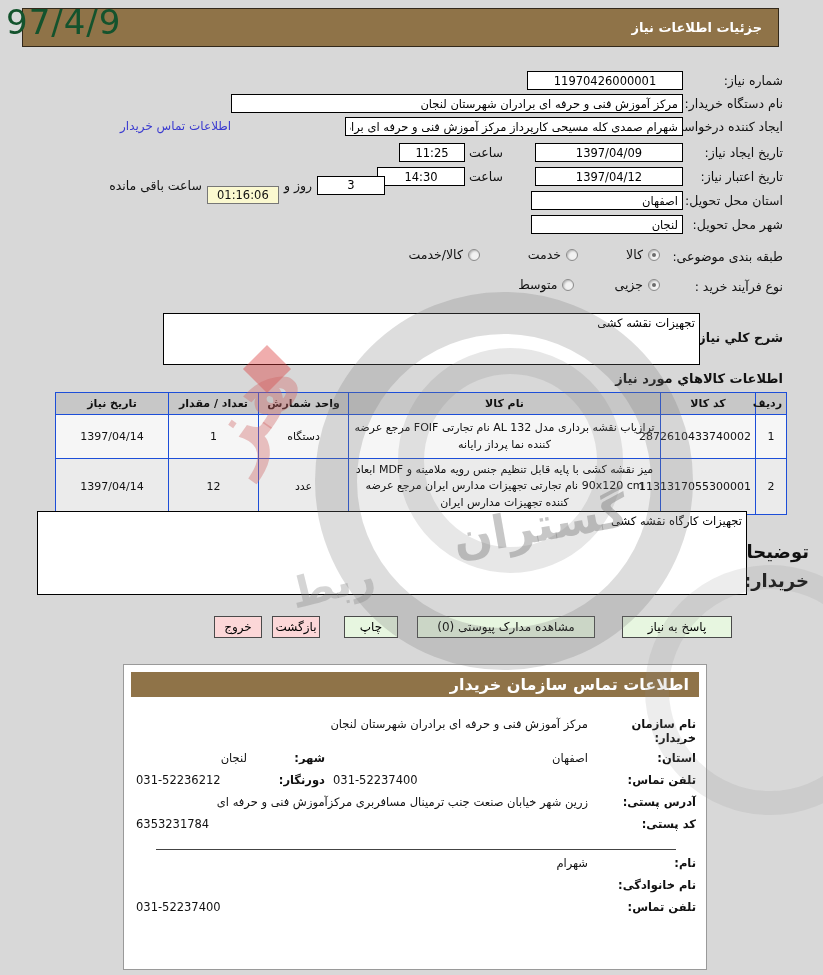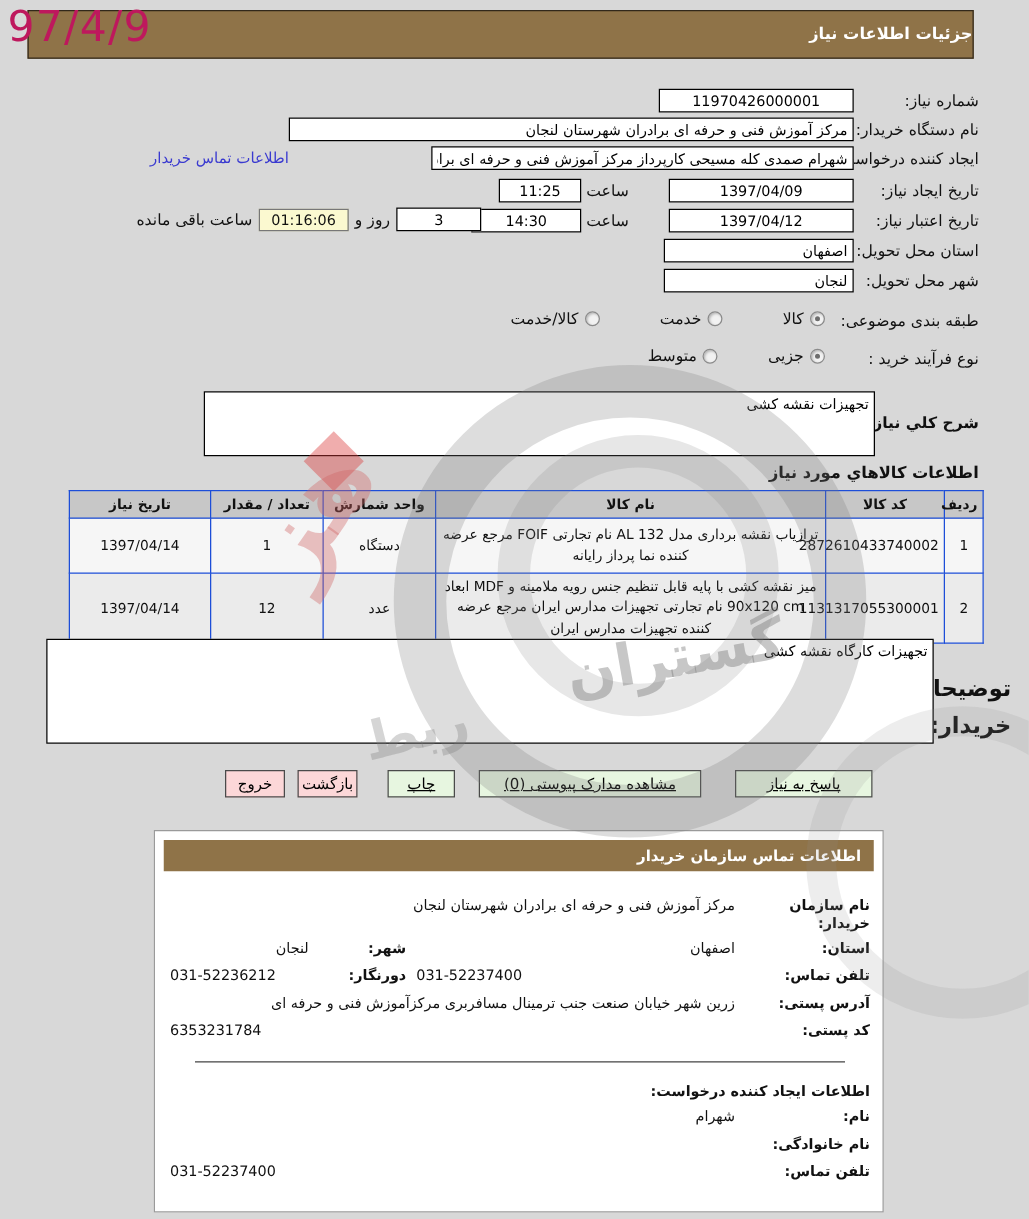--- a/index.html
+++ b/index.html
@@ -6,45 +6,45 @@
   html,body { background:#d8d8d8; }
   .page {
     position:relative; width:823px; height:975px; overflow:hidden;
     background:#d8d8d8; font-family:"DejaVu Sans", sans-serif;
     direction:rtl; color:#111;
   }
   
   .title-bar {
     position:absolute; left:22px; top:8px; width:757px; height:39px;
     background:#8f7348; border:1px solid #32281a;
-    display:flex; align-items:center; 
+    display:flex; align-items:center; padding-right:16px;
     color:#fff; font-size:13px; font-weight:bold; z-index:2;
   }
   .overlay-date {
     position:absolute; left:6px; top:2px; z-index:6; direction:ltr;
-    color:#be185d; font-size:34px; letter-spacing:1px;
+    color:#14532d; font-size:34px; letter-spacing:1px;
   }
   
   .lbl { position:absolute; right:40px; font-size:12.5px; white-space:nowrap; z-index:3; }
   .txt {
     position:absolute; height:19px; border:1px solid #000; background:#fff;
     font-family:"DejaVu Sans", sans-serif; font-size:11.5px; padding:0 4px;
     direction:rtl; z-index:3;
   }
   .txt.center { text-align:center; direction:ltr; }
   .link { position:absolute; color:#3a3ad0; font-size:12px; text-decoration:none; z-index:3; white-space:nowrap; }
   .inline-lbl { position:absolute; font-size:12.5px; white-space:nowrap; z-index:3; }
   .countdown {
     position:absolute; right:438px; top:166px; display:flex; align-items:center;
     gap:5px; font-size:12.5px; z-index:3; direction:rtl;
   }
   .countdown input { height:19px; border:1px solid #000; background:#fff; text-align:center; font-size:11.5px; font-family:"DejaVu Sans",sans-serif;}
   .cd-time {
     width:72px; height:18px; background:#fbf9d0; border:1px solid #777;
-    text-align:center; font-size:11.5px; line-height:16px; direction:ltr;
+    text-align:center; font-size:11.5px; line-height:16px; direction:ltr;margin-top:20px;
   }
   .radio-row { position:absolute; right:163px; display:flex; align-items:center; z-index:3; direction:rtl; font-size:12.5px; }
   .radio-opt { display:flex; align-items:center; gap:5px; }
   .radio {
     width:12px; height:12px; border-radius:50%;
     border:1px solid #8a8a8a; background:#f2f2f2;
     box-shadow:inset 1px 1px 2px rgba(0,0,0,.25); position:relative; flex:0 0 auto;
   }
   .radio.checked::after {
     content:""; position:absolute; left:3px; top:3px; width:4px; height:4px;
@@ -65,32 +65,32 @@
   table.goods th { background:#c7c7c7; font-weight:bold; height:22px; }
   table.goods tr.r1 td { background:#f6f6f6; height:44px; }
   table.goods tr.r2 td { background:#ebebeb; height:56px; }
   td.name-cell { line-height:1.5; }
   
   .comments-lbl { position:absolute; right:14px; top:538px; width:64px; text-align:center; font-size:18px; font-weight:bold; z-index:3; line-height:1.6; }
   
   .btn {
     position:absolute; top:616px; height:22px; border:1px solid #4a4a4a;
     font-family:"DejaVu Sans", sans-serif; font-size:12px; z-index:3;
-    display:flex; align-items:center; justify-content:center; cursor:pointer; padding:0;
-  }
-  .btn.green { background:#e7f6e0;text-decoration:underline; }
+    display:flex; align-items:center; justify-content:center; cursor:pointer; padding:0;margin-left:34px;
+  }
+  .btn.green { background:#e7f6e0; }
   .btn.pink  { background:#fcd7d8; }
   
   .panel {
     position:absolute; left:123px; top:664px; width:584px; height:306px;
     background:#fff; border:1px solid #9a9a9a; z-index:3;
   }
   .panel-title {
     position:absolute; left:7px; right:7px; top:7px; height:25px;
-    background:#8f7348; color:#fff; font-size:12px; font-weight:bold;
+    background:#8f7348; color:#fff; font-size:16px; font-weight:bold;
     display:flex; align-items:center; padding-right:10px;
   }
   .panel-rows { position:absolute; top:52px; left:12px; right:10px; display:flex; flex-direction:column; gap:6px; font-size:11.5px; }
   .prow { display:flex; align-items:flex-start; min-height:16px; }
   .prow .pl  { width:100px; font-weight:bold; flex:0 0 auto; }
   .prow .pv  { flex:1 1 auto; margin-right:8px; }
   .prow .pv2fix { width:255px; flex:0 0 auto; margin-right:8px; }
   .prow .pl2 { width:70px; font-weight:bold; flex:0 0 auto; margin-right:8px; }
   .prow .pv2 { flex:1 1 auto; margin-right:8px; }
   .ltrnum { direction:ltr; unicode-bidi:embed; }
@@ -263,21 +263,20 @@
         <span class="pv">زرین شهر خیابان صنعت جنب ترمینال مسافربری مرکزآموزش فنی و حرفه ای</span>
       </div>
 
       <div class="prow">
         <span class="pl">کد پستی:</span>
         <span class="pv ltrnum">6353231784</span>
       </div>
 
       <hr class="panel-sep">
 
-      <div class="panel-h2">اطلاعات ایجاد کننده درخواست:</div>
 
       <div class="prow">
         <span class="pl">نام:</span>
         <span class="pv">شهرام</span>
       </div>
 
       <div class="prow">
         <span class="pl">نام خانوادگی:</span>
       </div>
 

